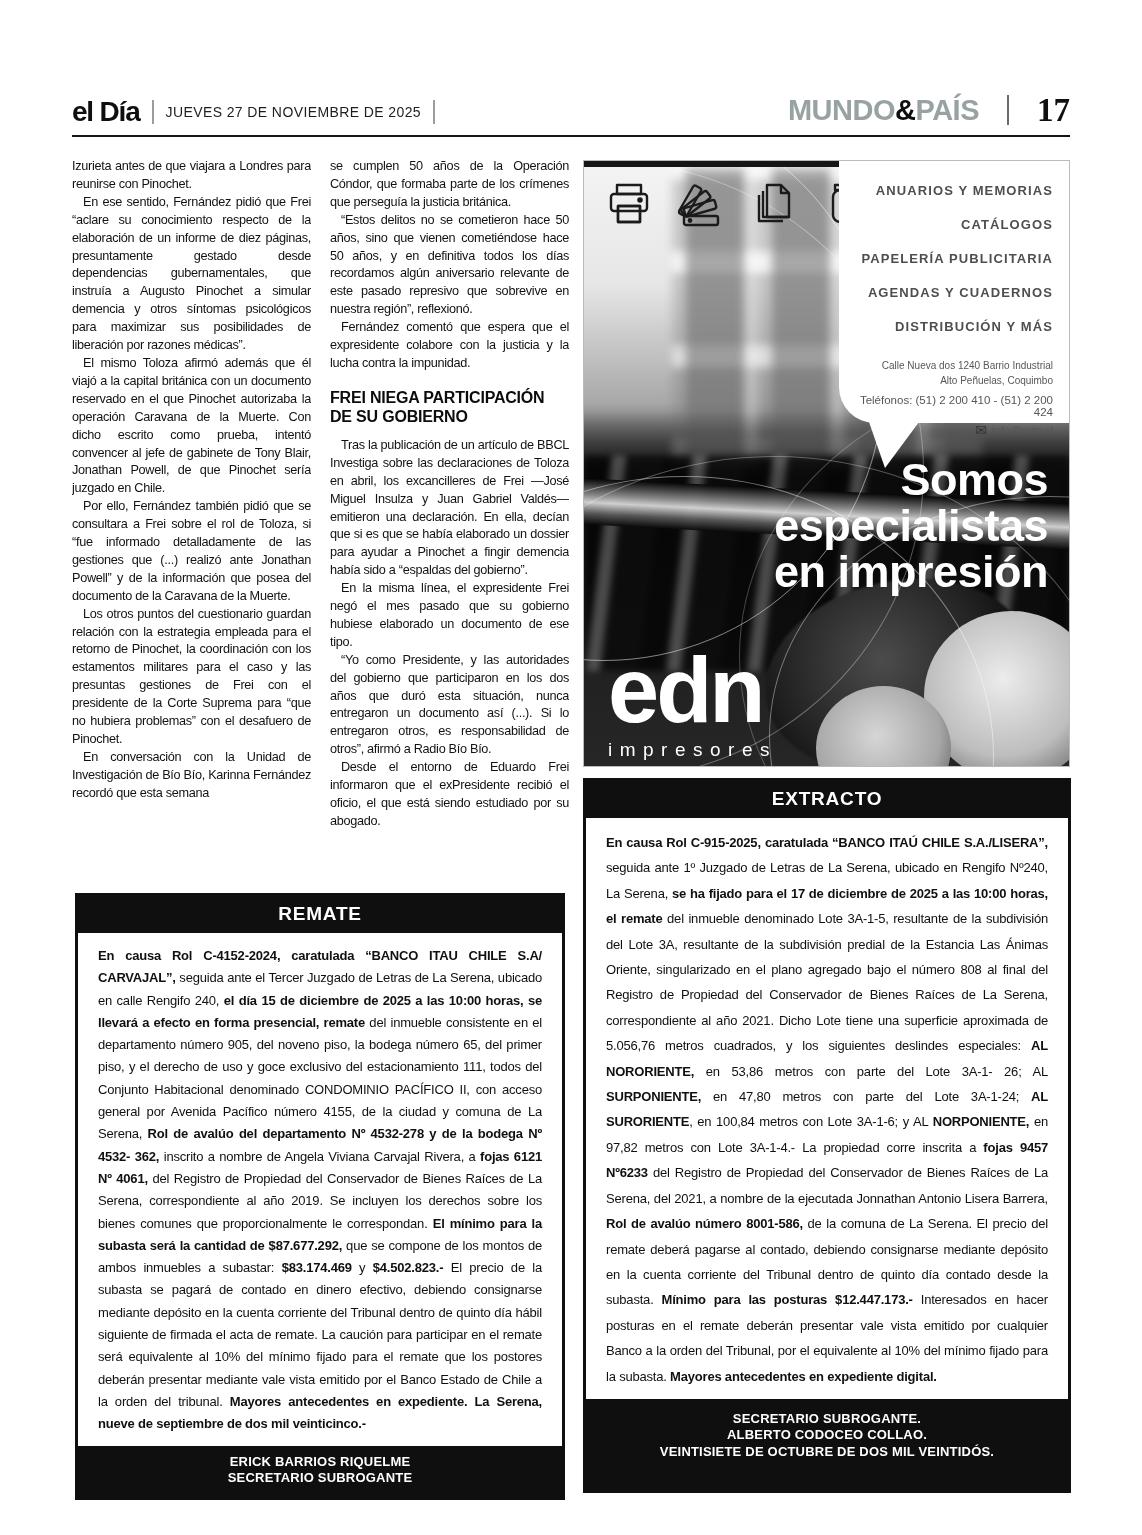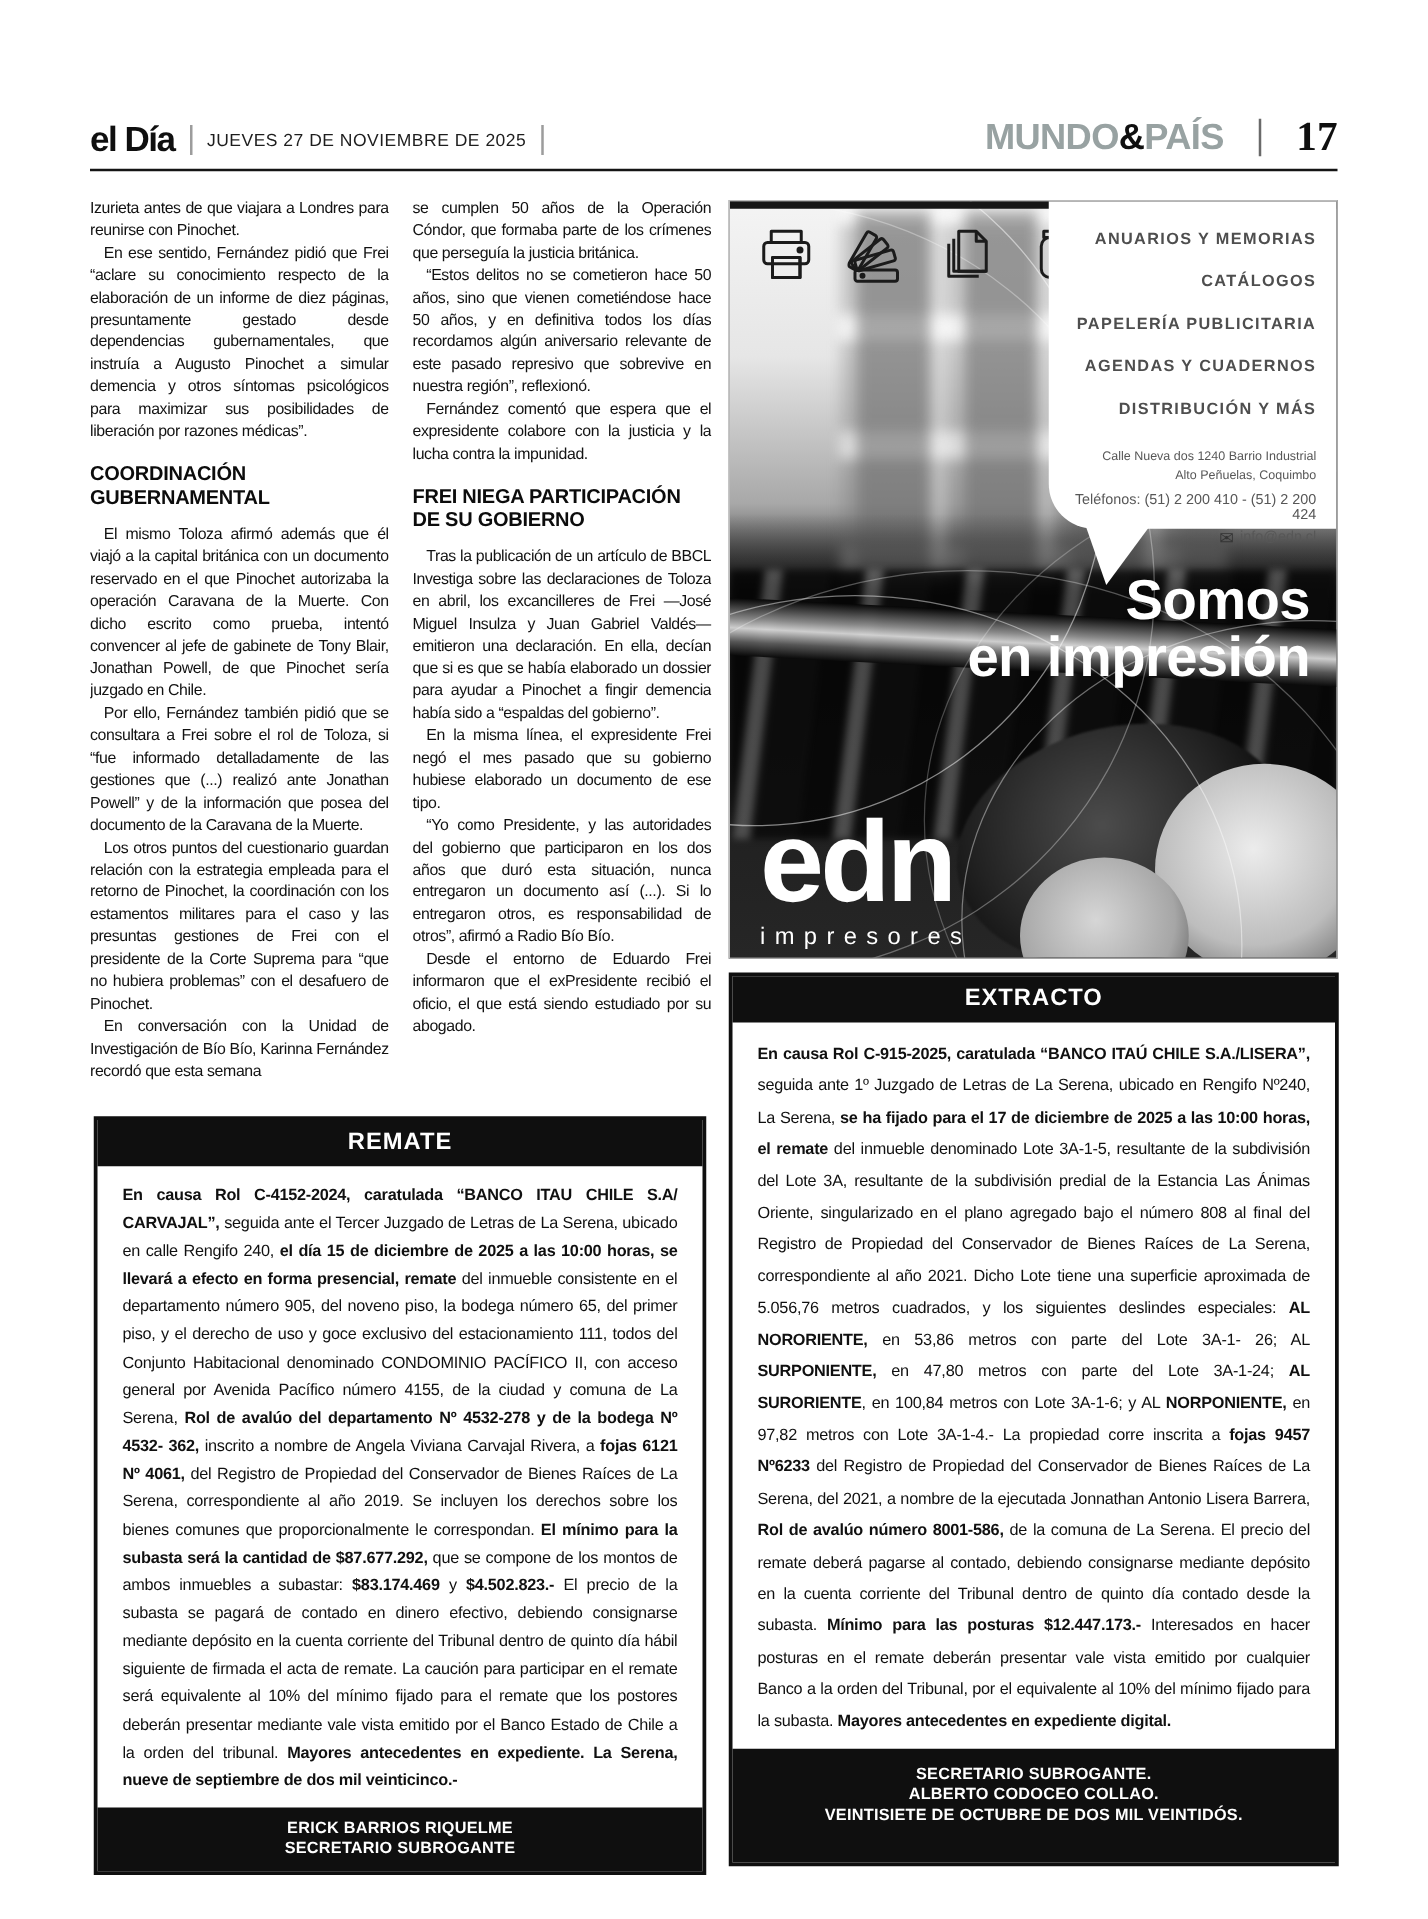--- a/index.html
+++ b/index.html
@@ -107,21 +107,20 @@
     <span class="section-name"><span>MUNDO</span><span class="amp">&amp;</span><span>PAÍS</span></span>
     <span class="vline-tall"></span>
     <span class="page-num">17</span>
   </div>
   <div class="header-rule"></div>
 
   <div class="col col-left">
 
   <div class="blk p0">Izurieta antes de que viajara a Londres para reunirse con Pinochet.</div>
       <div class="blk p">En ese sentido, Fernández pidió que Frei “aclare su conocimiento respecto de la elaboración de un informe de diez páginas, presuntamente gestado desde dependencias gubernamentales, que instruía a Augusto Pinochet a simular demencia y otros síntomas psicológicos para maximizar sus posibilidades de liberación por razones médicas”.</div>
-      <div class="blk h">COORDINACIÓN GUBERNAMENTAL</div>
       <div class="blk p">El mismo Toloza afirmó además que él viajó a la capital británica con un documento reservado en el que Pinochet autorizaba la operación Caravana de la Muerte. Con dicho escrito como prueba, intentó convencer al jefe de gabinete de Tony Blair, Jonathan Powell, de que Pinochet sería juzgado en Chile.</div>
       <div class="blk p">Por ello, Fernández también pidió que se consultara a Frei sobre el rol de Toloza, si “fue informado detalladamente de las gestiones que (...) realizó ante Jonathan Powell” y de la información que posea del documento de la Caravana de la Muerte.</div>
       <div class="blk p">Los otros puntos del cuestionario guardan relación con la estrategia empleada para el retorno de Pinochet, la coordinación con los estamentos militares para el caso y las presuntas gestiones de Frei con el presidente de la Corte Suprema para “que no hubiera problemas” con el desafuero de Pinochet.</div>
       <div class="blk p">En conversación con la Unidad de Investigación de Bío Bío, Karinna Fernández recordó que esta semana</div>
     </div>
   <div class="col col-mid">
 
   <div class="blk p0">se cumplen 50 años de la Operación Cóndor, que formaba parte de los crímenes que perseguía la justicia británica.</div>
       <div class="blk p">“Estos delitos no se cometieron hace 50 años, sino que vienen cometiéndose hace 50 años, y en definitiva todos los días recordamos algún aniversario relevante de este pasado represivo que sobrevive en nuestra región”, reflexionó.</div>
       <div class="blk p">Fernández comentó que espera que el expresidente colabore con la justicia y la lucha contra la impunidad.</div>
@@ -204,20 +203,21 @@
       <div class="ad-email">
         <span class="envelope-icon">✉</span>
         <span>info@edn.cl</span>
       </div>
     </div>
     <div class="ad-bubble-tail"></div>
 
     <div class="ad-slogan">
 
     <div>Somos</div>
+        <div>especialistas</div>
         <div>en impresión</div>
       </div>
 
     <div class="ad-logo">
       <div class="ad-logo-main">edn</div>
       <div class="ad-logo-sub">impresores</div>
     </div>
   </div>
 
   <div class="legal remate">

